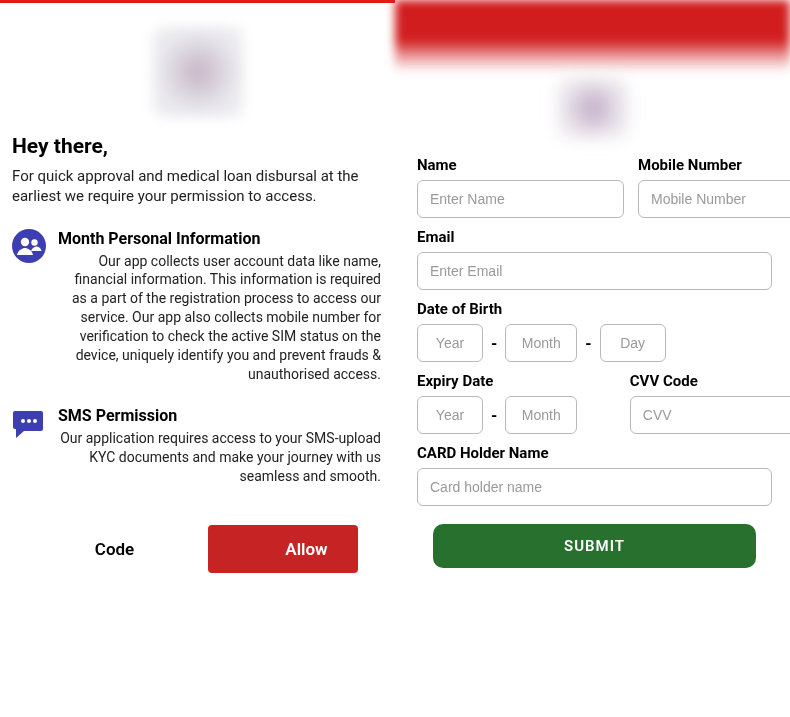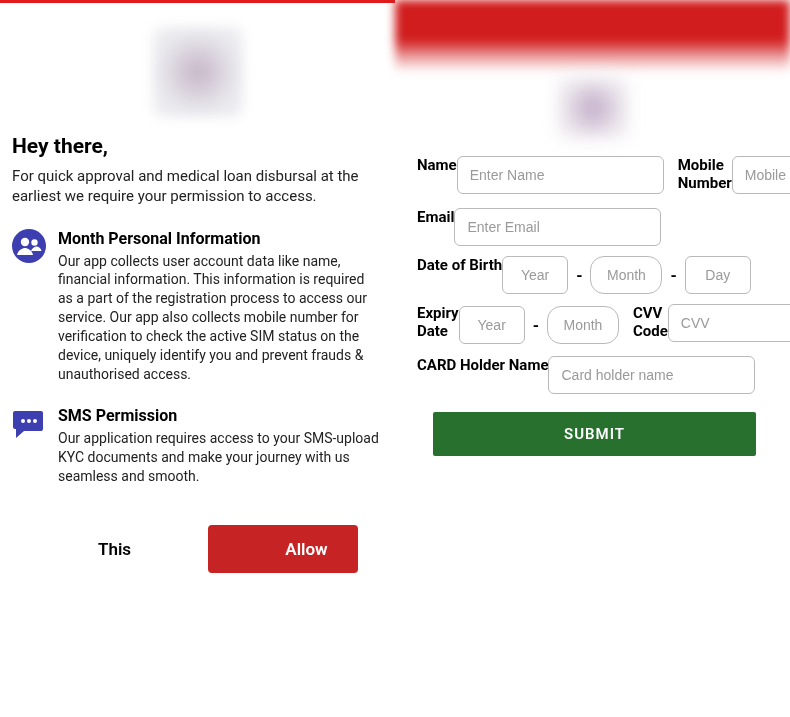--- a/index.html
+++ b/index.html
@@ -14,54 +14,54 @@
     width:90px; height:90px; margin:24px auto 10px auto;
     background: radial-gradient(circle at 50% 50%, #c7b5c7 0%, #e7e7ec 60%, #f2f2f4 100%);
     filter: blur(6px); border-radius:8px;
   }
   .left .content { padding:0 10px 0 12px;margin-top:17px; }
   .left h1 { font-size:21px; font-weight:700; margin-bottom:8px; color:#000; }
   .left .subhead { font-size:15px; line-height:1.35; color:#222; margin-bottom:22px; }
   .perm-block { display:flex; gap:12px; margin-bottom:22px; padding-right:4px; }
   .perm-icon { flex:0 0 34px; height:34px; display:flex; align-items:center; justify-content:center; }
   .perm-text h2 { font-size:16px; font-weight:700; margin-bottom:4px; color:#000; }
-  .perm-text p { font-size:14px; line-height:1.35; color:#222; }
+  .perm-text p { font-size:14px; line-height:1.35; color:#222;text-align:right; }
   .btn-row { display:flex; gap:18px; justify-content:center; padding:18px 10px 0 10px; }
   .btn { width:150px; height:48px; display:flex; align-items:center; justify-content:center; font-size:17px; font-weight:600; border-radius:4px; cursor:pointer; }
   .btn-deny { background:#fff; color:#000; }
   .btn-allow { background:#c62424; color:#fff;padding-left:48px; }
 
   
   .right .topbanner {
     height:72px; width:100%;
     background: linear-gradient(180deg, #d11d1e 0%, #d11d1e 55%, rgba(209,29,30,0.4) 80%, rgba(209,29,30,0) 100%);
     filter: blur(5px);
   }
   .right .logo-blur2 {
     width:70px; height:60px; margin:6px auto 0 auto;
     background: radial-gradient(circle at 50% 50%, #bfa8c6 0%, #e9e3ea 60%, #f5f3f6 100%);
     filter: blur(8px); border-radius:8px;
   }
   .form { padding:18px 18px 0 22px; }
   .row { display:flex; gap:14px; margin-bottom:10px; }
-  .fld { flex:1; display:flex; }
+  .fld { flex:1; display:flex; flex-direction:column; }
   .lbl { font-size:15px; font-weight:700; color:#000; margin-bottom:6px; }
   .inp {
     border:1px solid #b9b9b9; border-radius:6px; background:#fff;
     height:38px; padding:0 12px; font-size:14px; color:#3b82f6;
   }
   .inp::placeholder { color:#9a9a9a; }
   .inp.sm { width:66px; text-align:center; padding:0 6px; }
-  .inp.md { width:72px; text-align:center; padding:0 6px;border-radius:14px; }
+  .inp.md { width:72px; text-align:center; padding:0 6px; }
   .dob-row, .exp-row { display:flex; align-items:center; gap:8px; }
   .dash { font-size:16px; color:#000; font-weight:700; }
   .submit {
     margin:18px 16px 0 16px; height:44px; background:#27702e; color:#fff;
     display:flex; align-items:center; justify-content:center;
-    font-size:15px; font-weight:600; letter-spacing:1px; border-radius:2px; cursor:pointer;
+    font-size:15px; font-weight:600; letter-spacing:1px; border-radius:10px; cursor:pointer;
   }
 </style>
 </head>
 <body>
 
 <div class="wrap">
 
   <div class="left">
     <div class="redtop"></div>
     <div class="logo-blur"></div>
@@ -95,21 +95,21 @@
           </svg>
         </div>
         <div class="perm-text">
           <h2>SMS Permission</h2>
           <p>Our application requires access to your SMS-upload KYC documents and make your journey with us seamless and smooth.</p>
         </div>
       </div>
 
       <div class="btn-row">
         <div class="btn btn-deny">
-          <span>This</span>
+          <span>Code</span>
         </div>
         <div class="btn btn-allow">
           <span>Allow</span>
         </div>
       </div>
     </div>
   </div>
 
   <div class="right">
     <div class="topbanner"></div>

